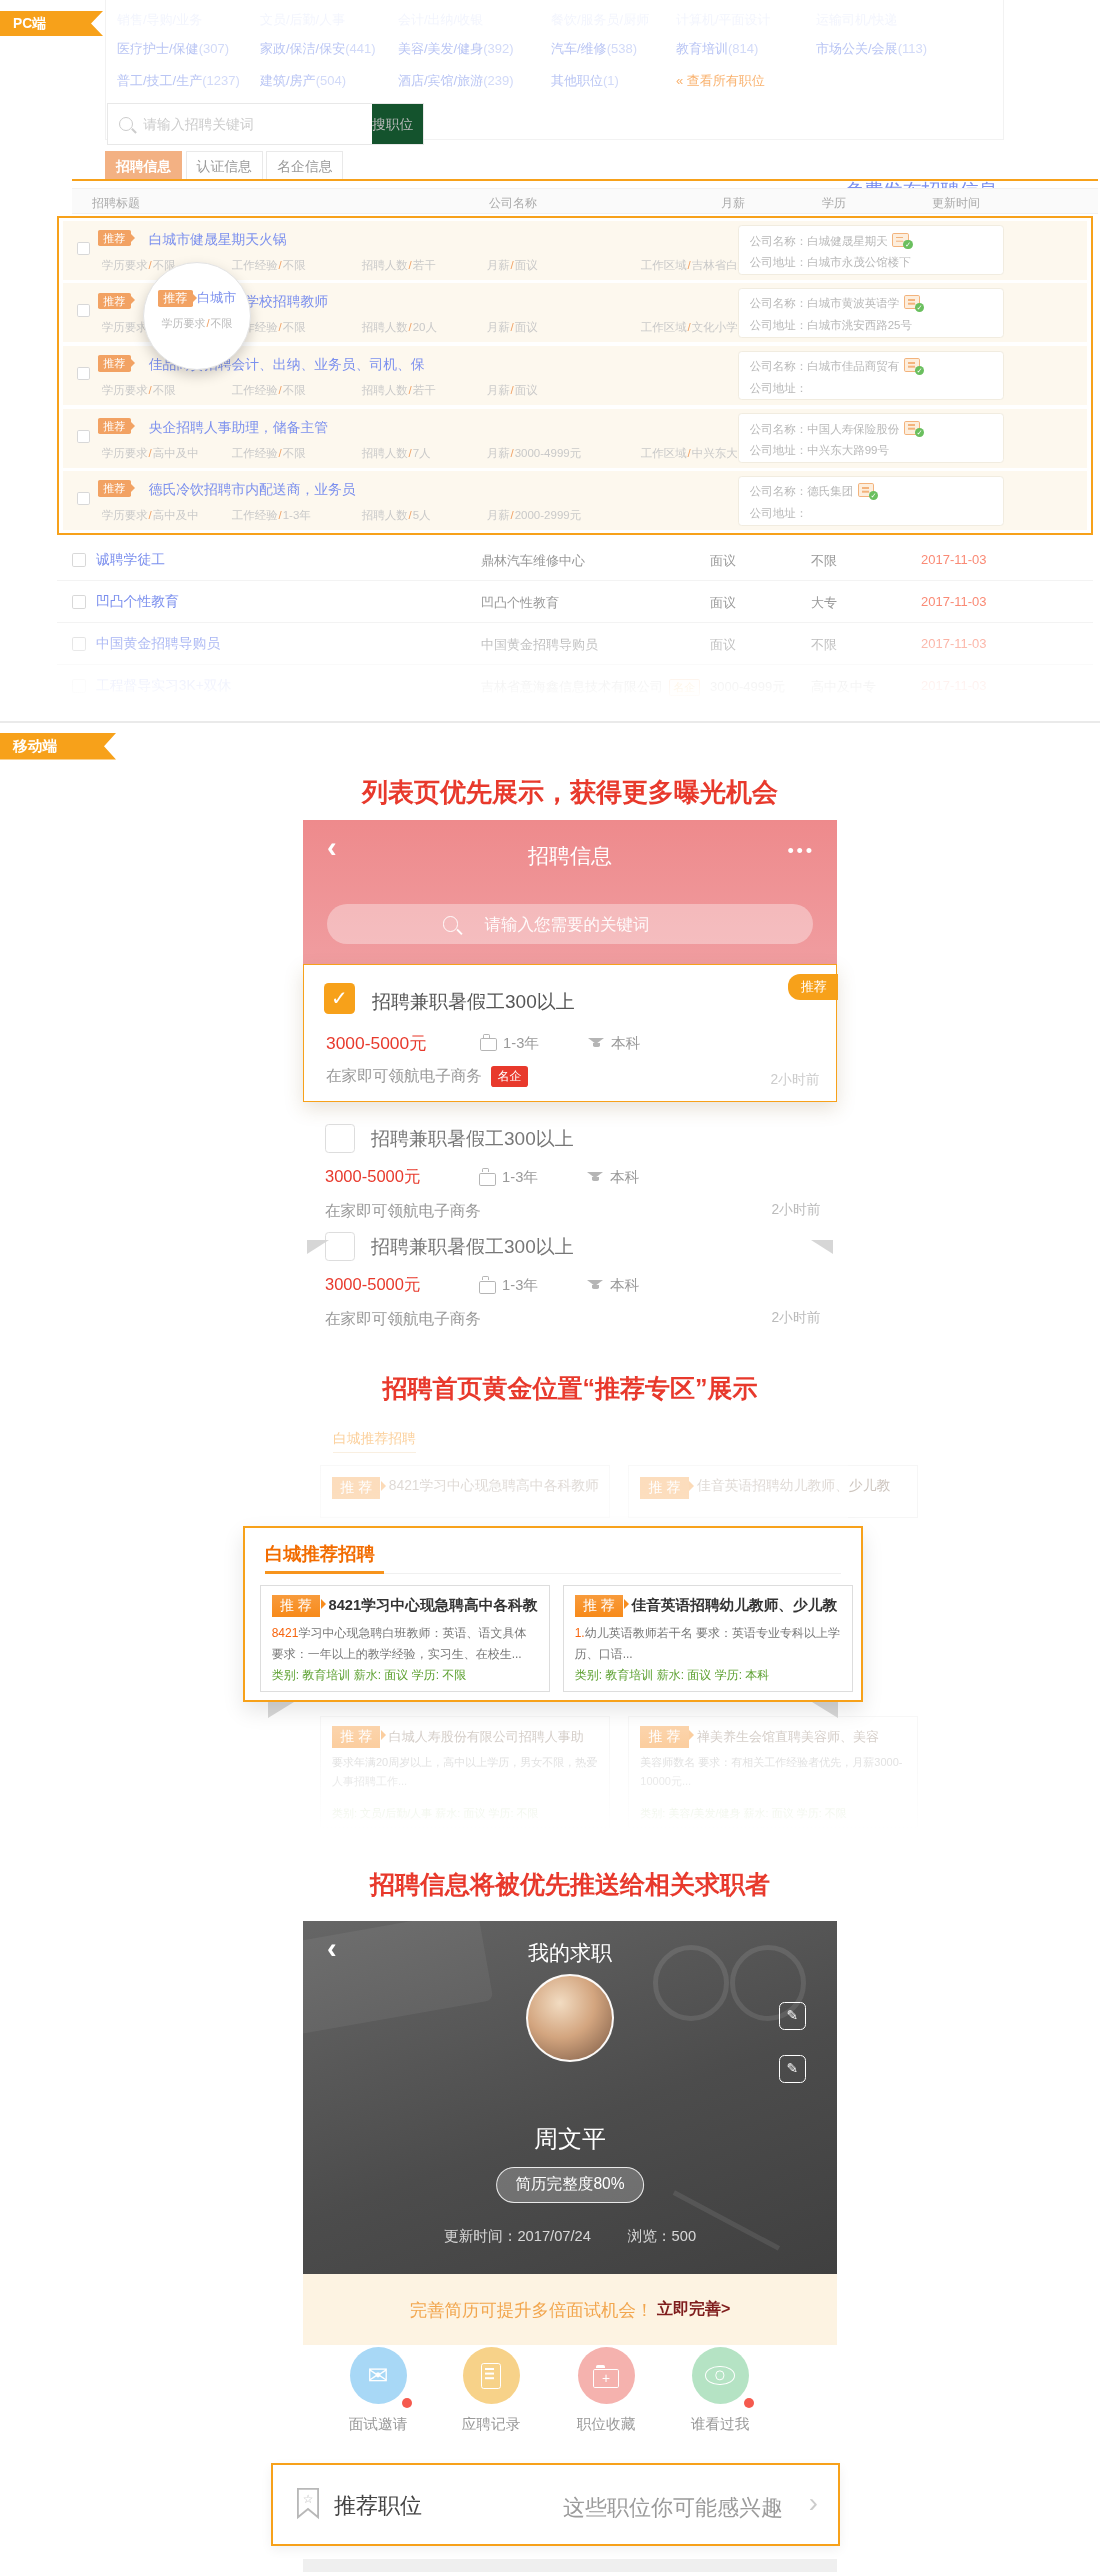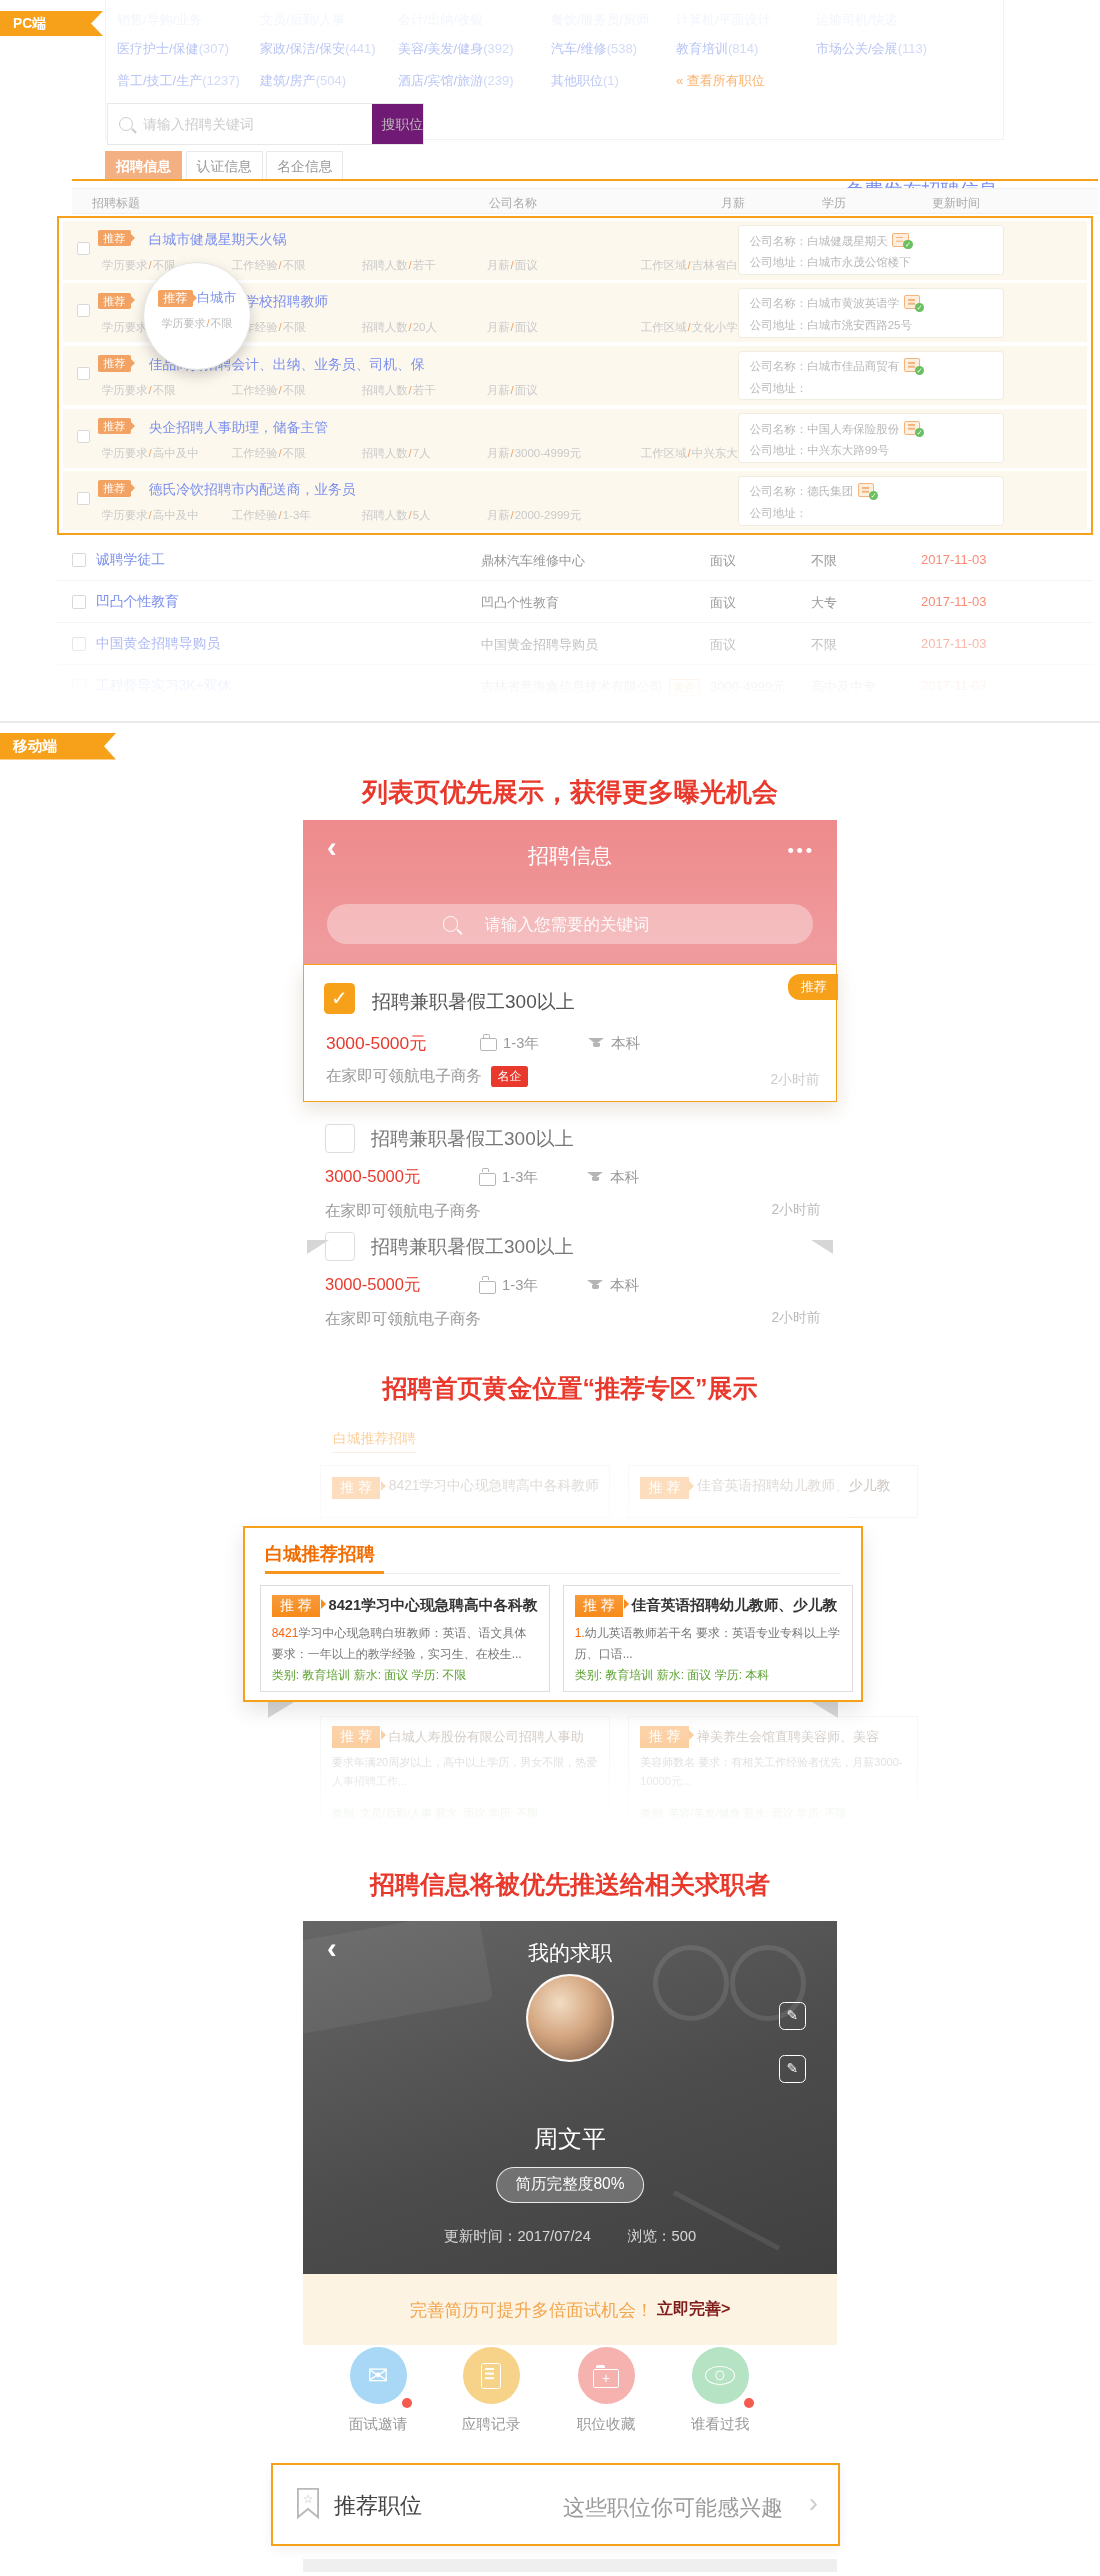--- a/index.html
+++ b/index.html
@@ -27,22 +27,22 @@
   .cat-count{color:#d2daf8;}
   .view-all{color:#f9b26f;}
 
   
   .search-box{position:absolute;left:107px;top:103px;width:266px;height:42px;border:0.9px solid #e8e8e8;
     background:#fff;display:flex;align-items:center;padding:0 11px;gap:8.3px;box-sizing:border-box;}
   .mag-gray{width:12px;height:12px;border:1.8px solid #ccc;border-radius:50%;position:relative;flex:0 0 auto;}
   .mag-gray::after{content:"";position:absolute;width:6.4px;height:1.8px;background:#ccc;transform:rotate(45deg);right:-5.5px;bottom:-1.8px;}
   .search-box input{border:none;outline:none;background:transparent;flex:1;font-size:13.8px;color:#999;font-family:inherit;}
   .search-box input::placeholder{color:#ccc;}
-  .search-btn{position:absolute;left:372px;top:103px;width:52px;height:42px;background:#701a75;border:0.9px solid #e8e8e8;
-    border-left:none;color:#bbb;font-size:13.8px;text-align:right;line-height:42px;box-sizing:border-box;}
+  .search-btn{position:absolute;left:372px;top:103px;width:52px;height:42px;background:#14532d;border:0.9px solid #e8e8e8;
+    border-left:none;color:#bbb;font-size:13.8px;text-align:left;line-height:42px;box-sizing:border-box;}
 
   
   .tabs{position:absolute;left:105px;top:151px;display:flex;gap:3.7px;}
   .tab{min-width:77px;height:29px;line-height:29px;padding:0 9.2px;text-align:center;font-size:13.8px;color:#999;
     background:#fff;border:0.9px solid #e9e9e9;border-bottom:none;box-sizing:border-box;}
   .tab.active{background:#f3b183;border-color:#f3b183;color:#fff;font-weight:bold;}
   .post-link{position:absolute;right:93px;top:158px;font-size:19px;color:#7b8ff0;margin-top:20px;}
   .tab-line{position:absolute;left:72px;right:2.8px;top:179px;height:1.8px;background:#f7a11a;}
 
   

